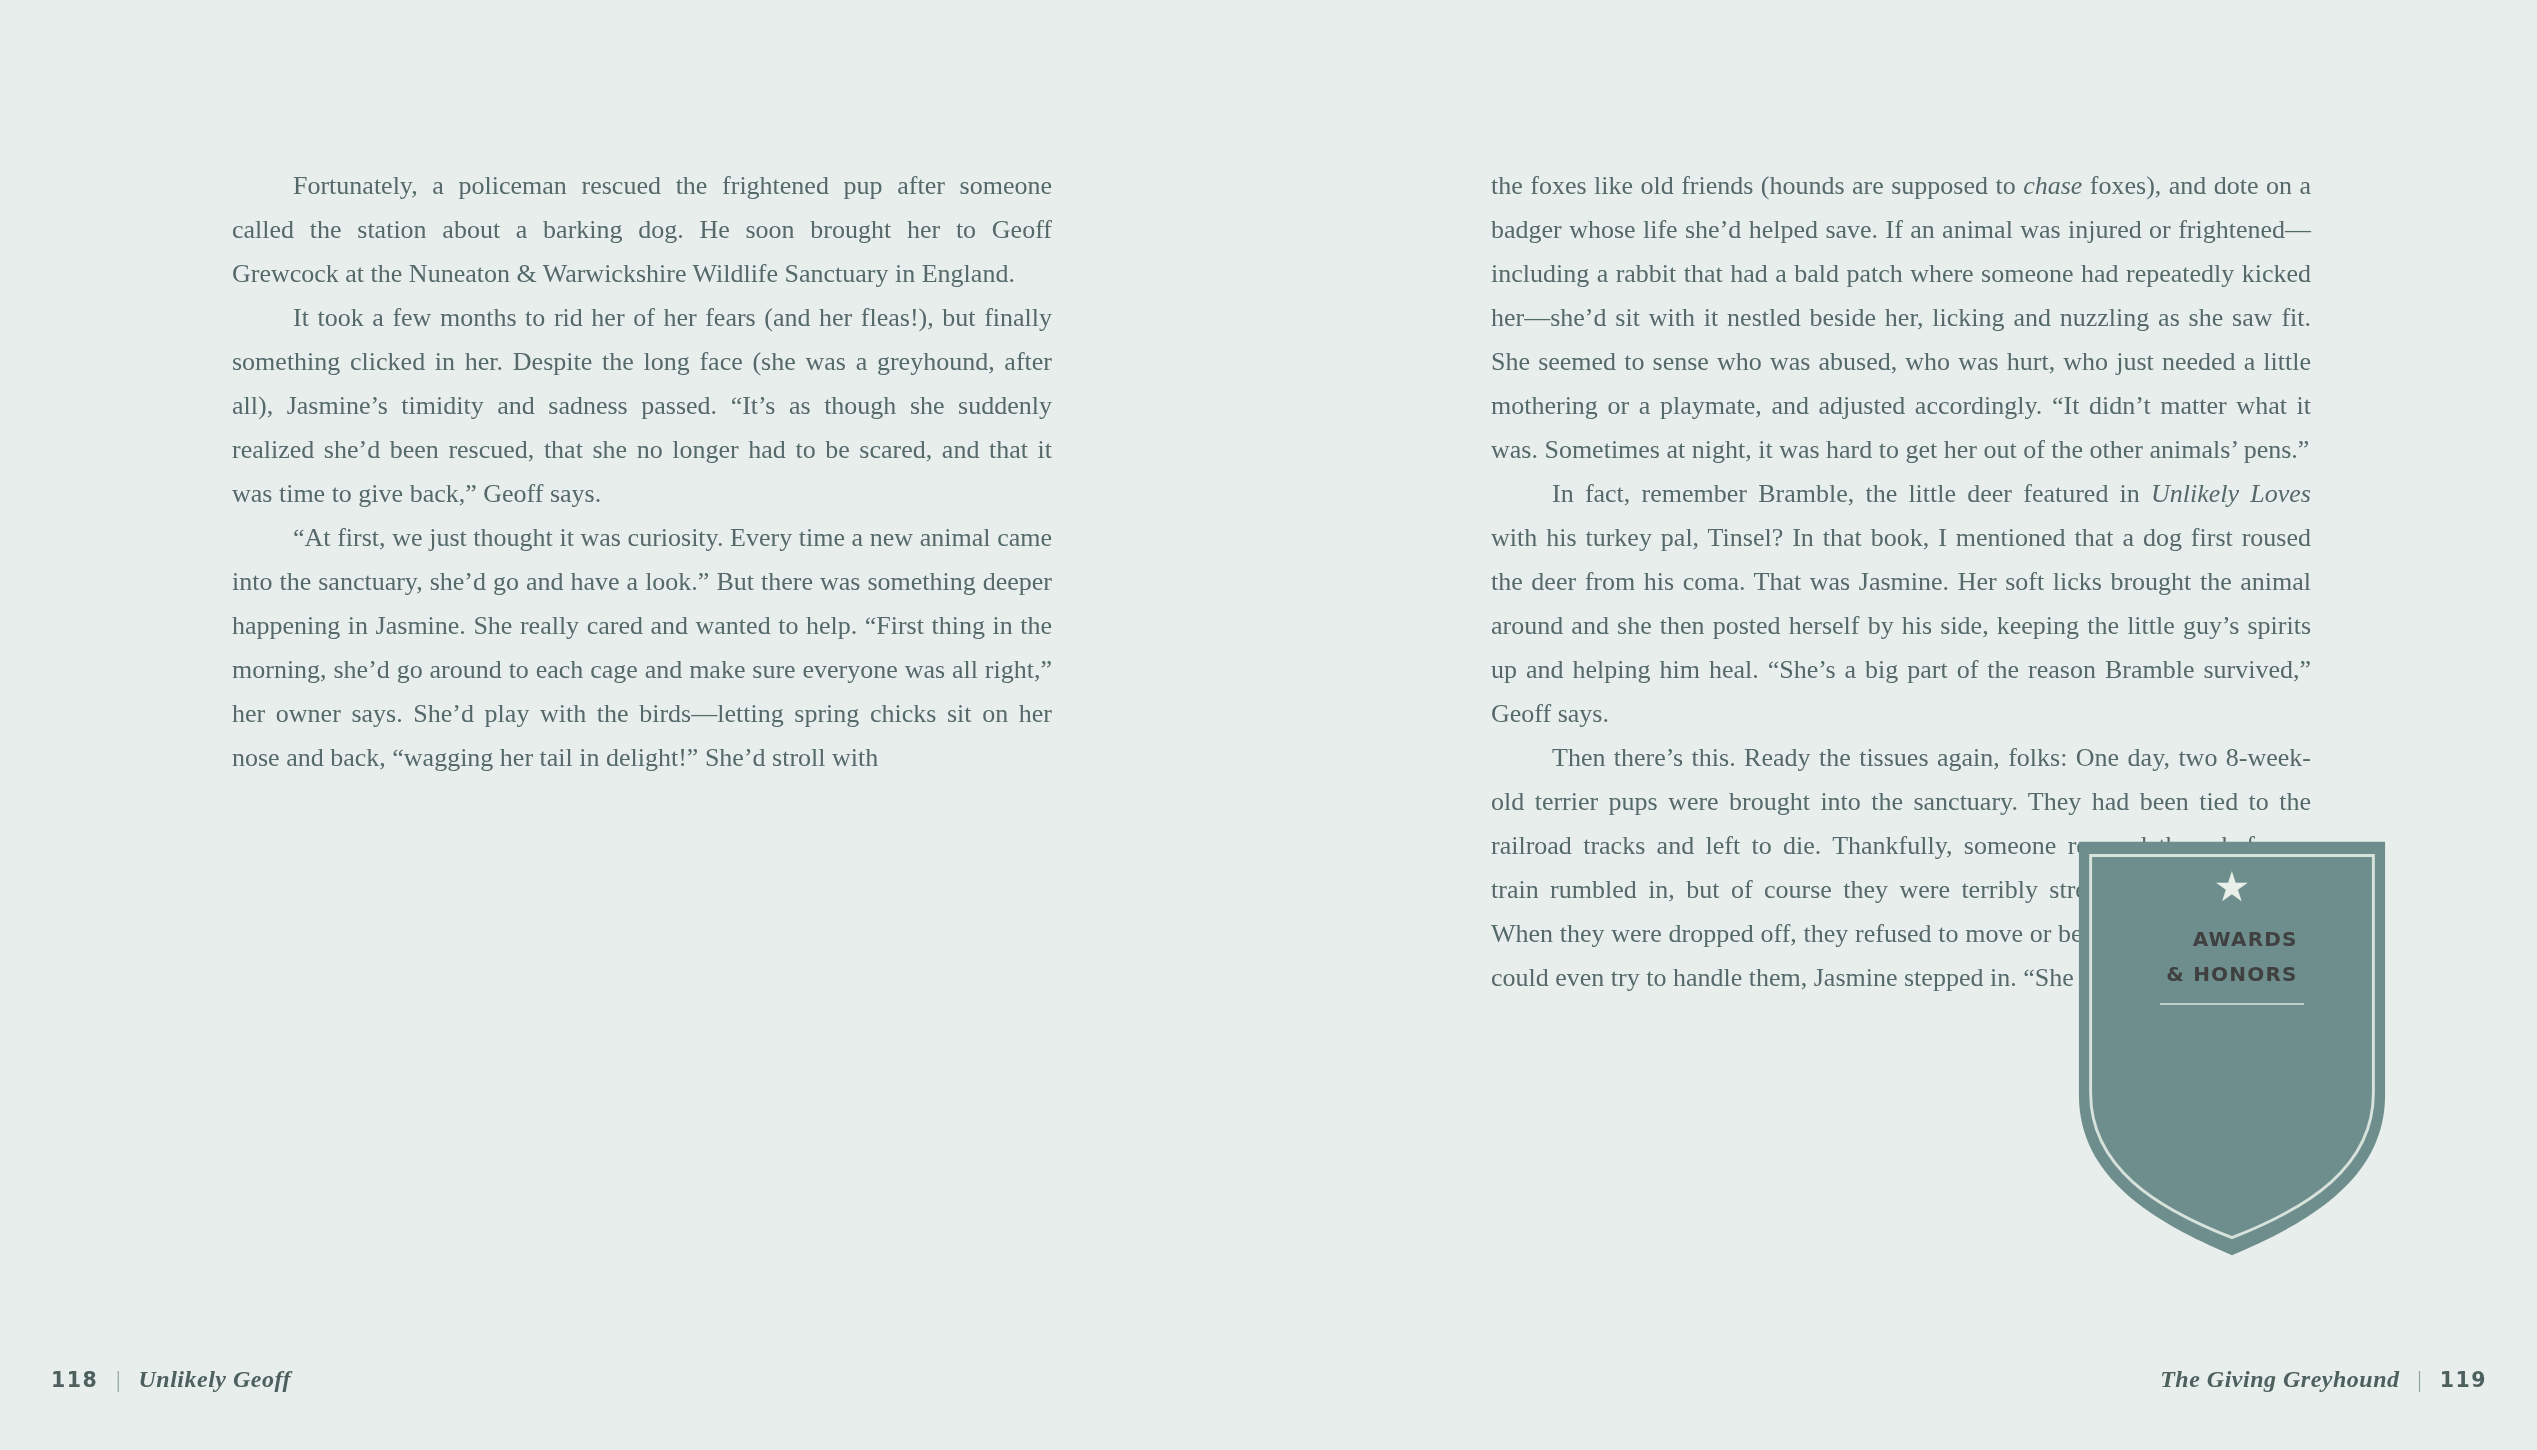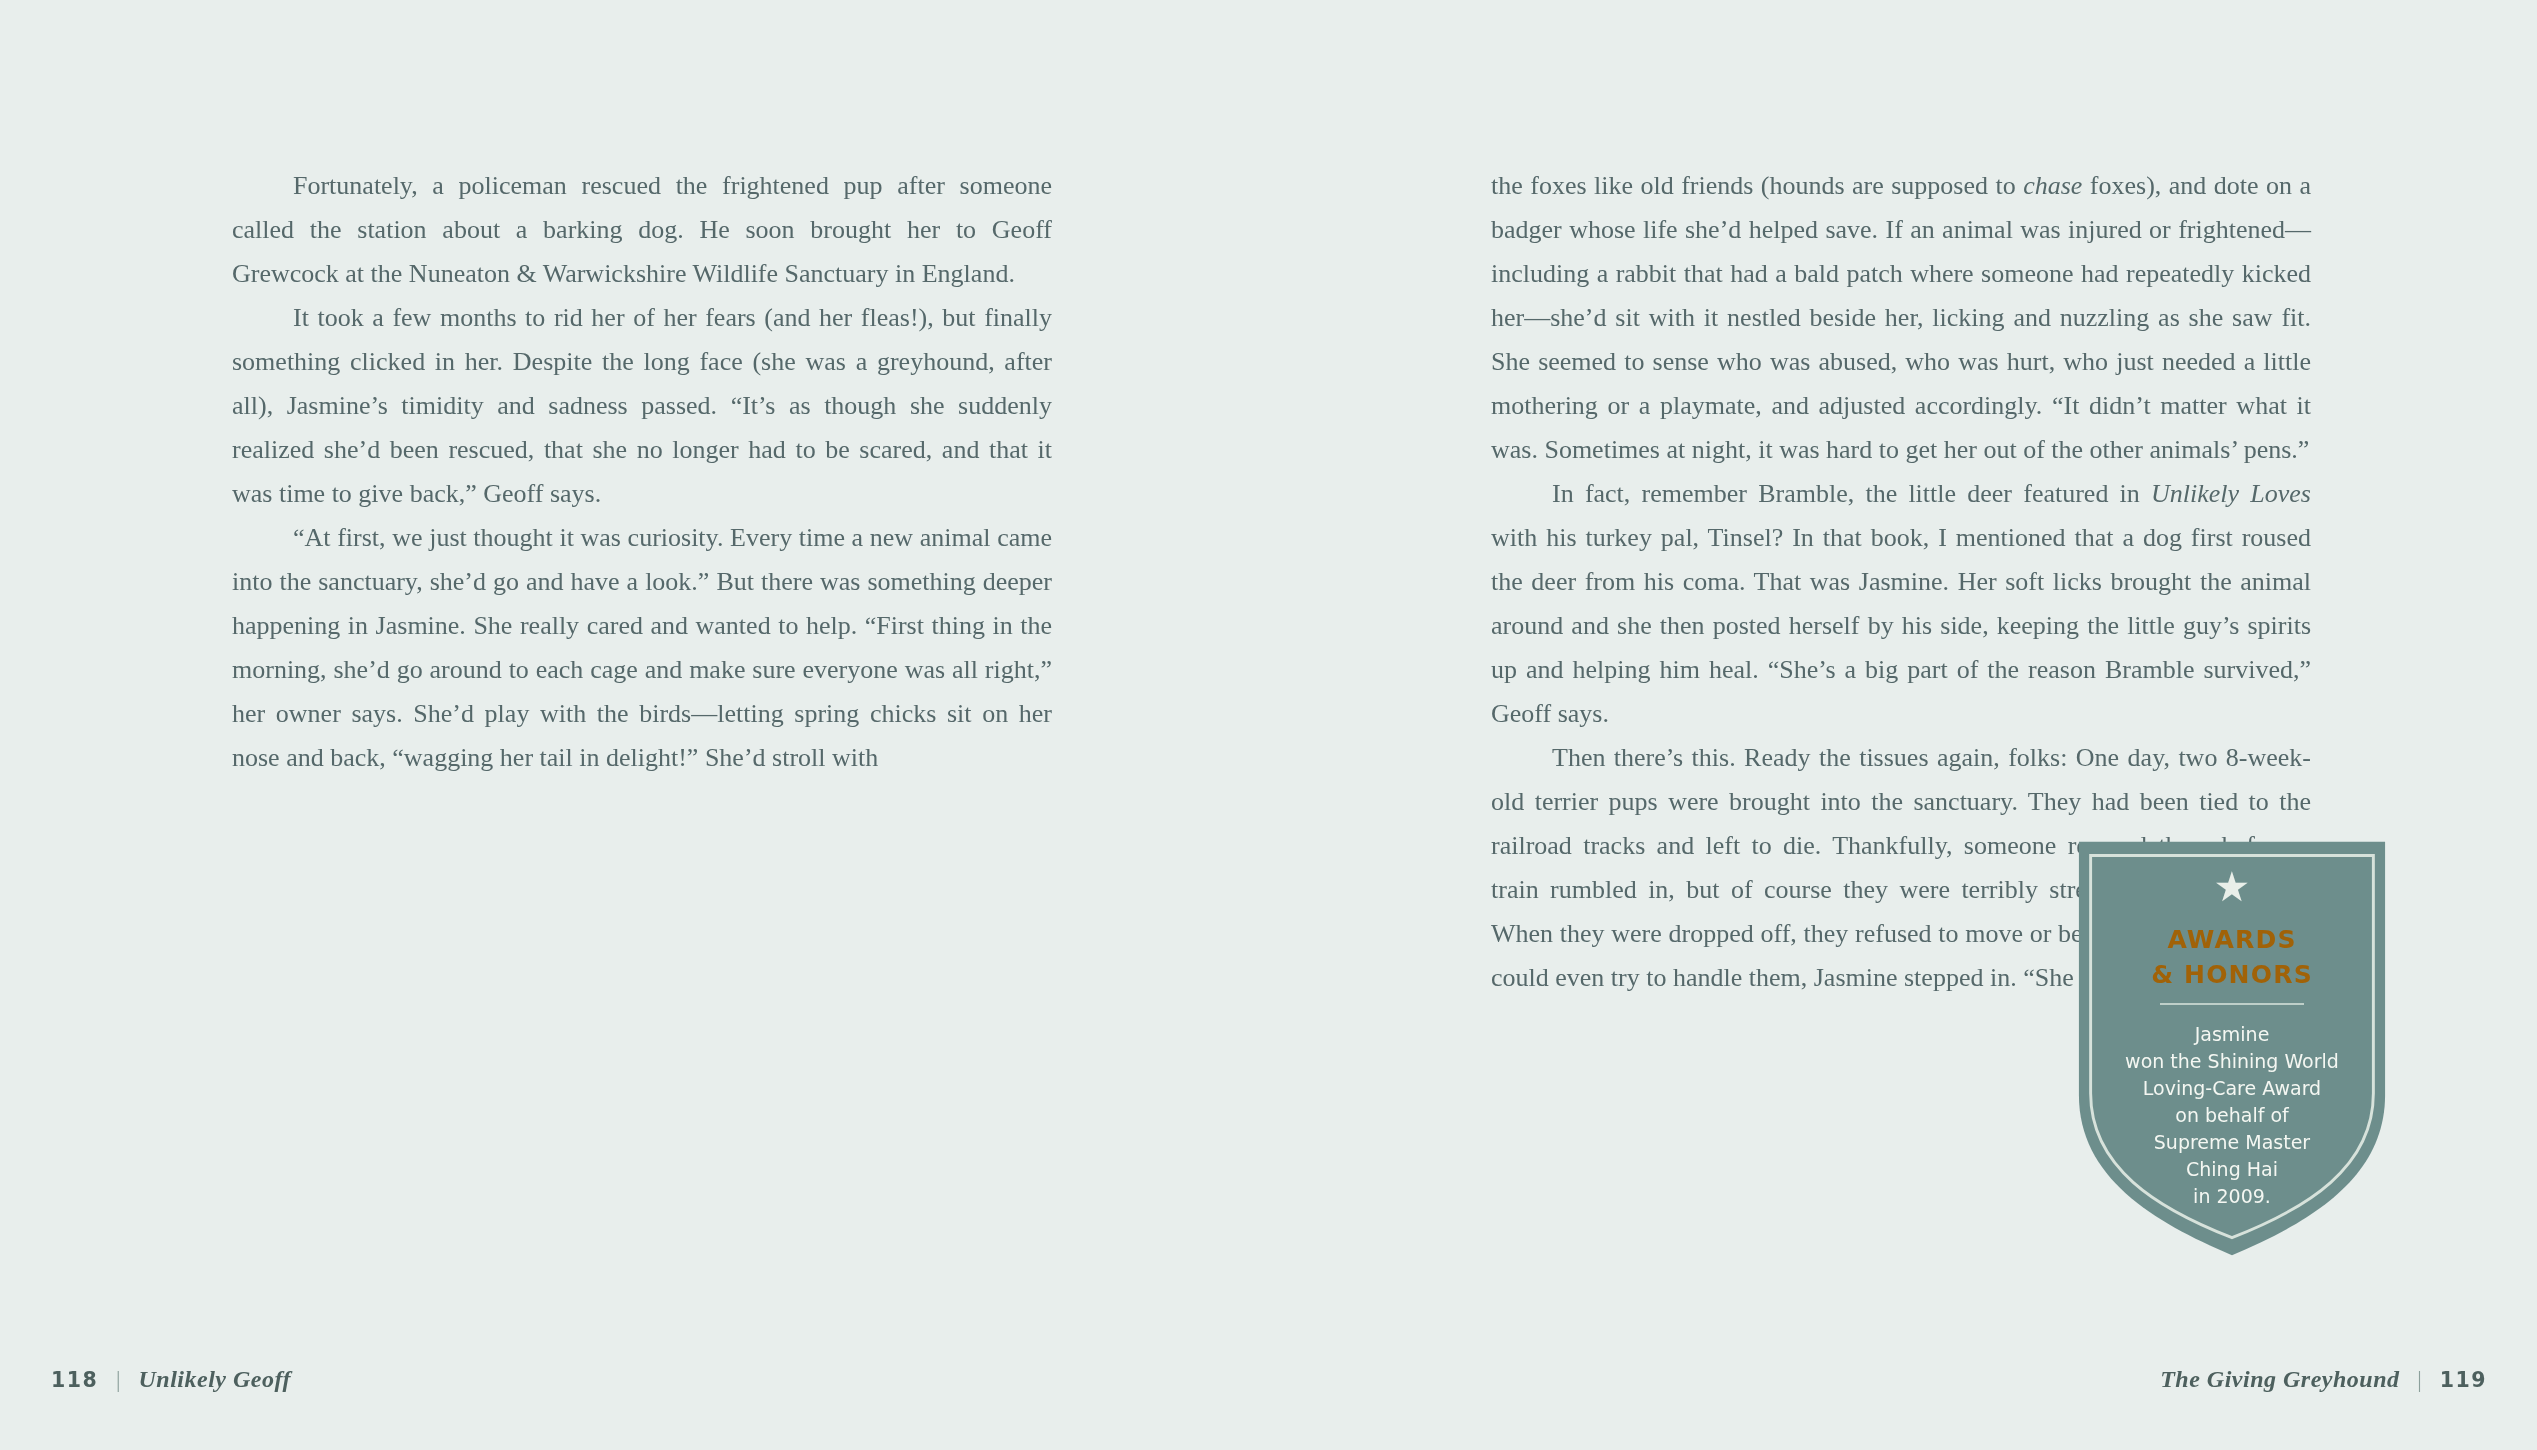--- a/index.html
+++ b/index.html
@@ -115,25 +115,25 @@
     pointer-events: none;
   }
   .badge-star {
     margin-top: 33px;
     color: #e9efe9;
     font-size: 41px;
     line-height: 1;
   }
   .badge-title {
     margin-top: 13.7px;
-    text-align: center;
-    color: #a16207;
+    text-align: right;
+    color: #404040;
     font-family: "DejaVu Sans", sans-serif;
     font-weight: bold;
-    font-size: 25px;
+    font-size: 20px;
     letter-spacing: 1.2px;
     line-height: 35px;
   }
   .badge-sep {
     margin-top: 11.7px;
     width: 144px;
     height: 2px;
     background: #cddad3;
     opacity: 0.85;
   }
@@ -174,21 +174,20 @@
       <path d="M8 8 H322 V268 C322 352 246 398 165 432 C84 398 8 352 8 268 Z" fill="#6d8e8c"></path>
       <path d="M20 22 H310 V266 C310 342 242 384 165 414 C88 384 20 342 20 266 Z" fill="none" stroke="#d7e2db" stroke-width="3"></path>
     </svg>
     <div class="badge-content">
       <div class="badge-star">★</div>
       <div class="badge-title">
         <span>AWARDS</span><br>
         <span>&amp; HONORS</span>
       </div>
       <div class="badge-sep"></div>
-      <div class="badge-body" id="badge-body"><span>Jasmine</span><br><span>won the Shining World</span><br><span>Loving-Care Award</span><br><span>on behalf of</span><br><span>Supreme Master</span><br><span>Ching Hai</span><br><span>in 2009.</span></div>
     </div>
   </div>
 
   <div class="footer-left">
     <span class="folio-num">118</span>
     <span class="folio-rule">|</span>
     <span class="folio-title">Unlikely Geoff</span>
   </div>
 
   <div class="footer-right">

